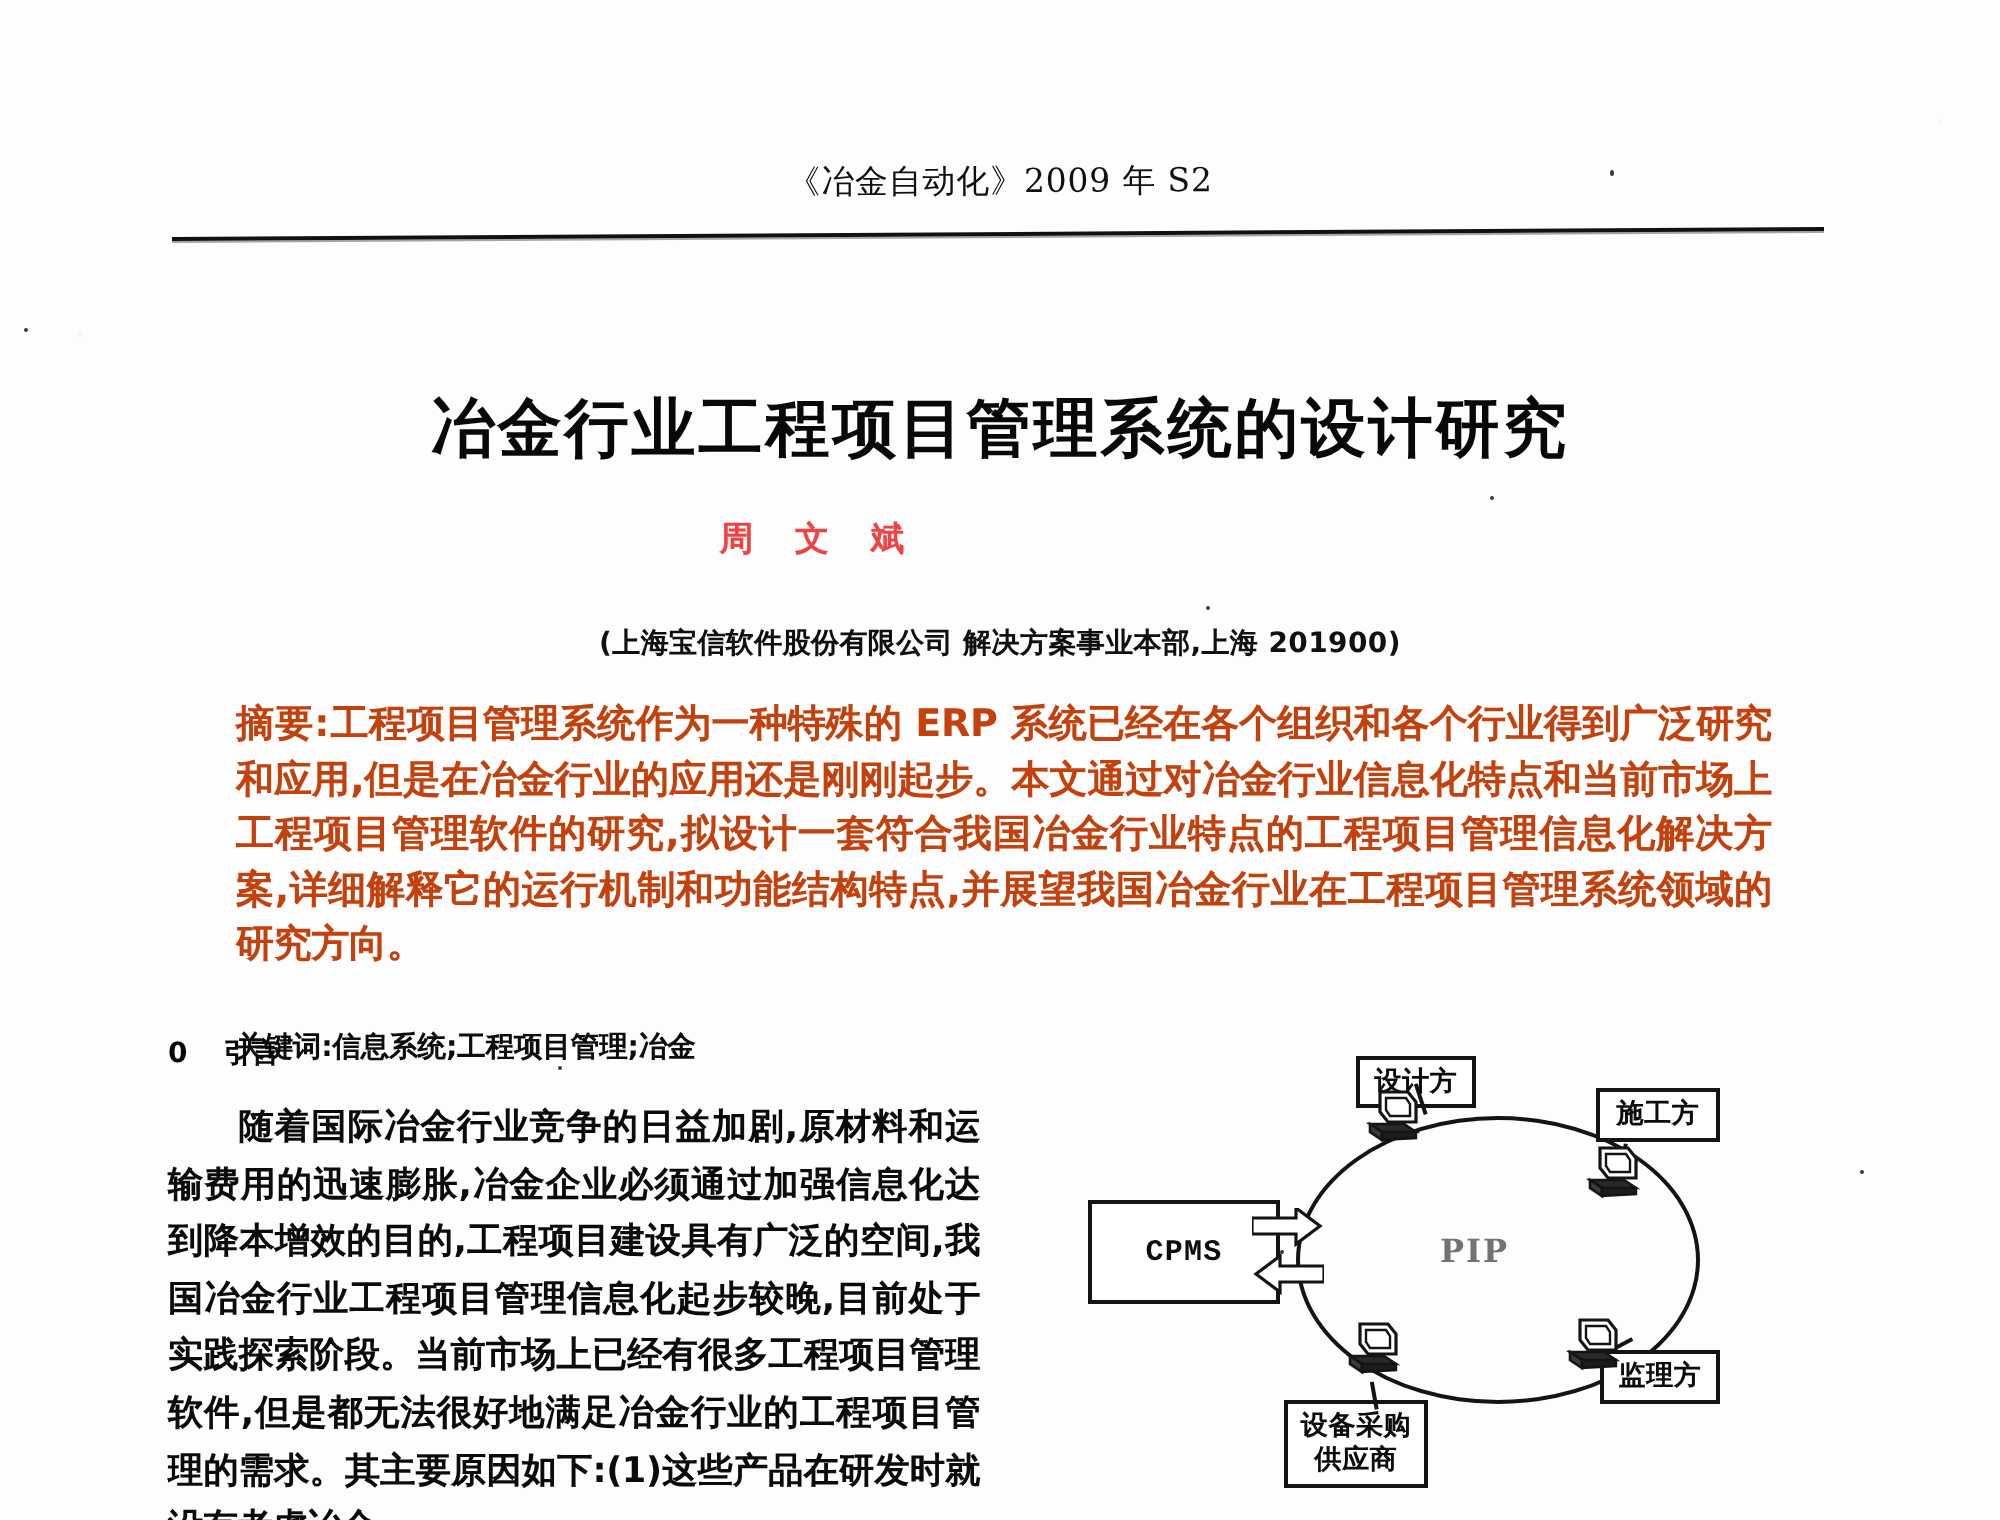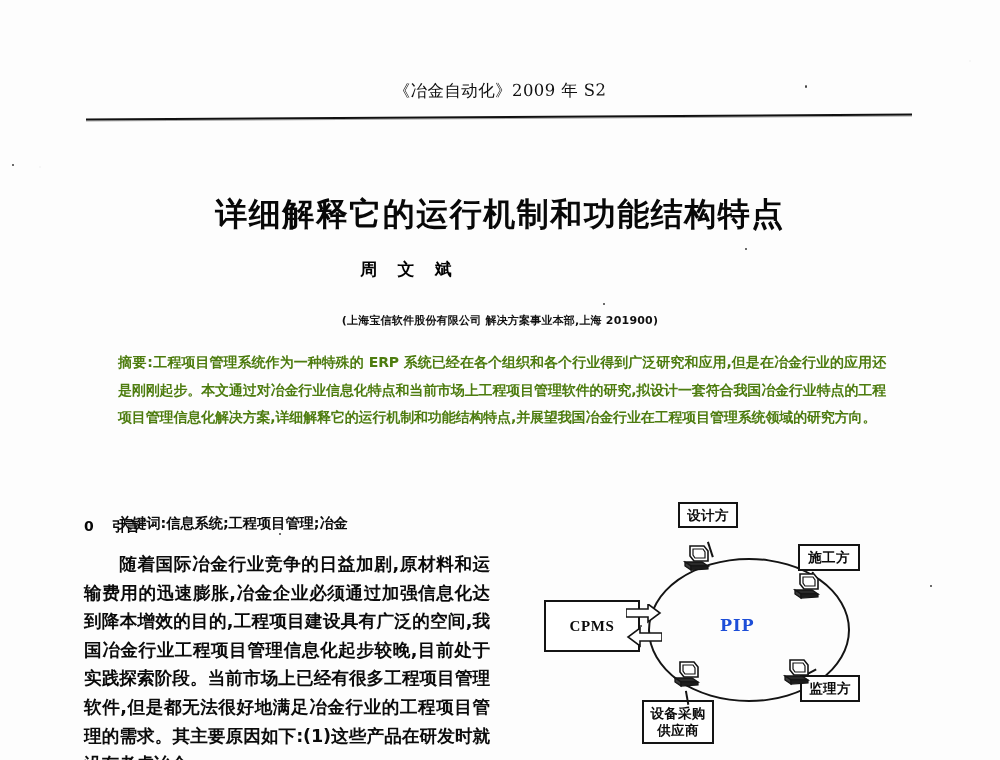--- a/index.html
+++ b/index.html
@@ -85,49 +85,49 @@
   .author {
     position: absolute;
     top: 258px;
     left: 0;
     width: 812px;
     text-align: center;
     font-size: 17px;
     font-weight: bold;
     letter-spacing: 8px;
     text-indent: 8px;
-    font-family: Liberation Serif, serif;
-    color: #000000;
+    font-family: Liberation Sans, sans-serif;
+    color: #ef4444;
   }
   .affiliation {
     position: absolute;
     top: 313px;
     left: 0;
     width: 1000px;
     text-align: center;
-    font-size: 11px;
+    font-size: 14px;
     font-weight: bold;
     letter-spacing: 0.2px;
     font-family: "DejaVu Sans", "Liberation Sans", sans-serif;
     color: #101010;
   }
 
   
   .abstract-block {
     position: absolute;
     top: 349px;
     left: 118px;
     width: 768px;
     font-family: "DejaVu Sans", "Liberation Sans", sans-serif;
-    font-size: 14px;
+    font-size: 19px;
     font-weight: bold;
     line-height: 27.5px;
     letter-spacing: -0.15px;
     text-align: justify;
-    color: #4d7c0f;
+    color: #c2410c;
   }
   .abstract-block .lbl { letter-spacing: 0.4px; }
   .keywords {
     position: absolute;
     top: 466px;
     left: 118px;
     width: 768px;
     font-family: "DejaVu Sans", "Liberation Sans", sans-serif;
     font-size: 14.3px;
     font-weight: bold;
@@ -183,46 +183,46 @@
     background: transparent;
   }
   .pip-label {
     position: absolute;
     left: 190px;
     top: 116px;
     font-family: "DejaVu Serif", "Liberation Serif", serif;
     font-size: 16px;
     font-weight: bold;
     letter-spacing: 1px;
-    color: #1d4ed8;
+    color: #737373;
   }
   .fig-box {
     position: absolute;
     border: 2px solid #141414;
     background: #ffffff;
     font-family: "DejaVu Sans", "Liberation Sans", sans-serif;
     font-size: 13.5px;
     font-weight: bold;
     color: #0c0c0c;
     display: flex;
     align-items: center;
     justify-content: center;
     text-align: center;
     line-height: 17px;
     letter-spacing: 0.3px;
     box-sizing: border-box;
   }
   .box-cpms {
     left: 14px; top: 100px;
     width: 96px; height: 52px;
-    font-family: Liberation Serif, serif;
+    font-family: Liberation Mono, monospace;
     font-size: 15px;
     letter-spacing: 0.6px;
   }
-  .box-design   { left: 148px; top: 2px;  width: 60px; height: 26px; }
+  .box-design   { left: 148px; top: 28px;  width: 60px; height: 26px; }
   .box-build    { left: 268px; top: 44px;  width: 62px; height: 27px; }
   .box-supervise{ left: 270px; top: 175px; width: 60px; height: 27px; text-align: right; }
   .box-supplier { left: 112px; top: 200px; width: 72px; height: 44px; padding: 18px 0; }
 
   
   .arrow-wrap { position: absolute; left: 96px; top: 104px; width: 36px; height: 48px; }
   .arrow-svg { display: block; }
 
   
   .pc { position: absolute; width: 30px; height: 28px; }
@@ -243,21 +243,21 @@
   <div class="head-rule"></div>
 
   <div class="speck" style="left:12px;  top:164px; width:2px;  height:2px;"></div>
   <div class="speck" style="left:805px; top:85px;  width:2px;  height:3px;"></div>
   <div class="speck" style="left:745px; top:248px; width:2px;  height:2px;"></div>
   <div class="speck" style="left:603px; top:303px; width:2px;  height:2px;"></div>
   <div class="speck" style="left:279px; top:533px; width:2px;  height:2px;"></div>
   <div class="speck" style="left:930px; top:585px; width:2px;  height:2px;"></div>
   <div class="speck" style="left:640px; top:625px; width:2px;  height:2px;"></div>
 
-  <div class="title">详细解释它的运行机制和功能结构特点</div>
+  <div class="title">冶金行业工程项目管理系统的设计研究</div>
 
   <div class="author">周 文 斌</div>
 
   <div class="affiliation">(上海宝信软件股份有限公司 解决方案事业本部,上海 201900)</div>
 
   <div class="abstract-block">
     <span class="lbl">摘要:</span><span>工程项目管理系统作为一种特殊的 ERP 系统已经在各个组织和各个行业得到广泛研究和应用,但是在冶金行业的应用还是刚刚起步。本文通过对冶金行业信息化特点和当前市场上工程项目管理软件的研究,拟设计一套符合我国冶金行业特点的工程项目管理信息化解决方案,详细解释它的运行机制和功能结构特点,并展望我国冶金行业在工程项目管理系统领域的研究方向。</span>
   </div>
 
   <div class="keywords">

